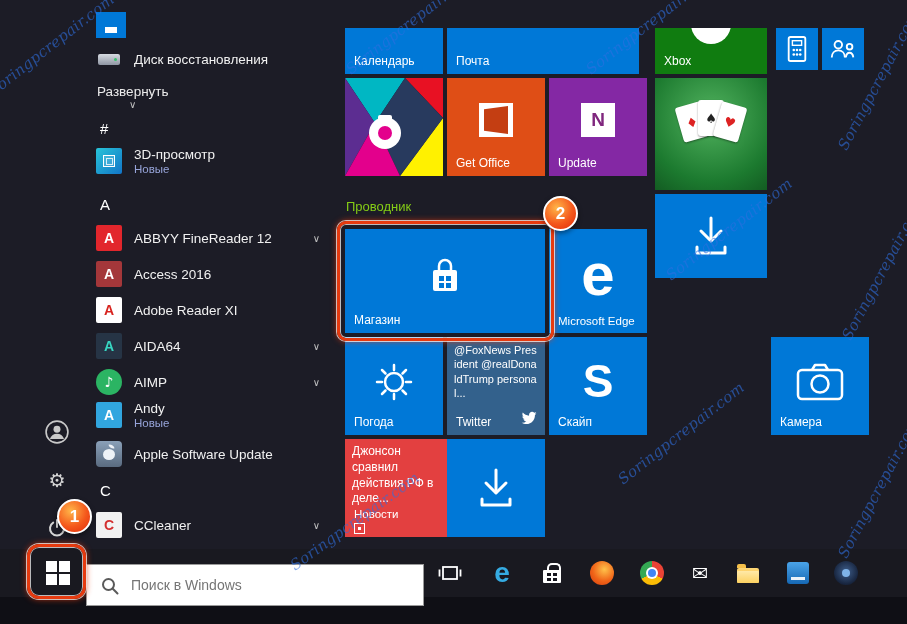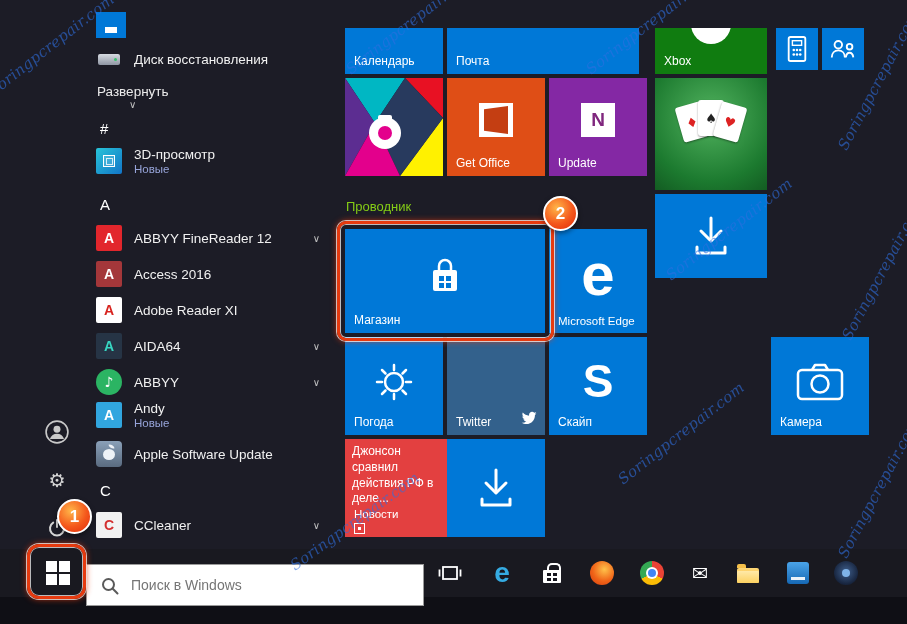--- a/index.html
+++ b/index.html
@@ -201,21 +201,21 @@
   </div>
 
   <div class="al-row" style="top:333px;height:26px;">
     <span class="al-ic ic-aida">A</span>
     <span class="al-lbl">AIDA64</span>
     <span class="al-chev">∨</span>
   </div>
 
   <div class="al-row" style="top:369px;height:26px;">
     <span class="al-ic ic-aimp glyph">♪</span>
-    <span class="al-lbl">ABBYY</span>
+    <span class="al-lbl">AIMP</span>
     <span class="al-chev">∨</span>
   </div>
 
   <div class="al-row al-2l" style="top:398px;height:34px;">
     <span class="al-ic ic-andy">A</span>
     <span class="al-txt">
       <span class="al-lbl">Andy</span>
       <span class="al-sub">Новые</span>
     </span>
   </div>
@@ -343,20 +343,21 @@
     <span class="t-center" style="margin-bottom:10px;">
       <svg width="46" height="46" viewBox="0 0 46 46">
         <circle cx="23" cy="24" r="9" fill="none" stroke="#fff" stroke-width="2.5"></circle>
         <path d="M23 7v5M23 36v5M6 24h5M35 24h5M11 12l3.5 3.5M31.5 32.5L35 36M35 12l-3.5 3.5M14.5 32.5L11 36" stroke="#fff" stroke-width="2.5" stroke-linecap="round"></path>
       </svg>
     </span>
     <span class="t-label">Погода</span>
   </div>
 
   <div class="tile" id="tile-twitter">
+    <div class="tweet">@FoxNews President @realDonaldTrump personal...</div>
     <span class="t-label">Twitter</span>
     <span class="tw-bird">
       <svg width="18" height="16" viewBox="0 0 24 24">
         <path fill="#fff" d="M23.4 4.8c-.8.4-1.7.6-2.6.8a4.6 4.6 0 0 0 2-2.5c-.9.5-1.9.9-2.9 1.1A4.55 4.55 0 0 0 12 7.5c0 .36.03.7.1 1.04C8.3 8.34 5 6.6 2.7 3.9c-.4.7-.6 1.45-.6 2.3 0 1.56.8 2.95 2 3.77-.74-.03-1.44-.23-2.05-.57v.06c0 2.2 1.56 4.03 3.64 4.44-.67.2-1.37.2-2.06.08.58 1.8 2.26 3.12 4.25 3.16A9.2 9.2 0 0 1 1 19c2 1.3 4.4 2 7 2 8.3 0 12.9-6.9 12.9-12.9v-.6c.9-.6 1.6-1.4 2.2-2.3-.8.4-1.7.6-2.7.6z"></path>
       </svg>
     </span>
   </div>
 
   <div class="tile" id="tile-skype">
     <span class="t-center">

